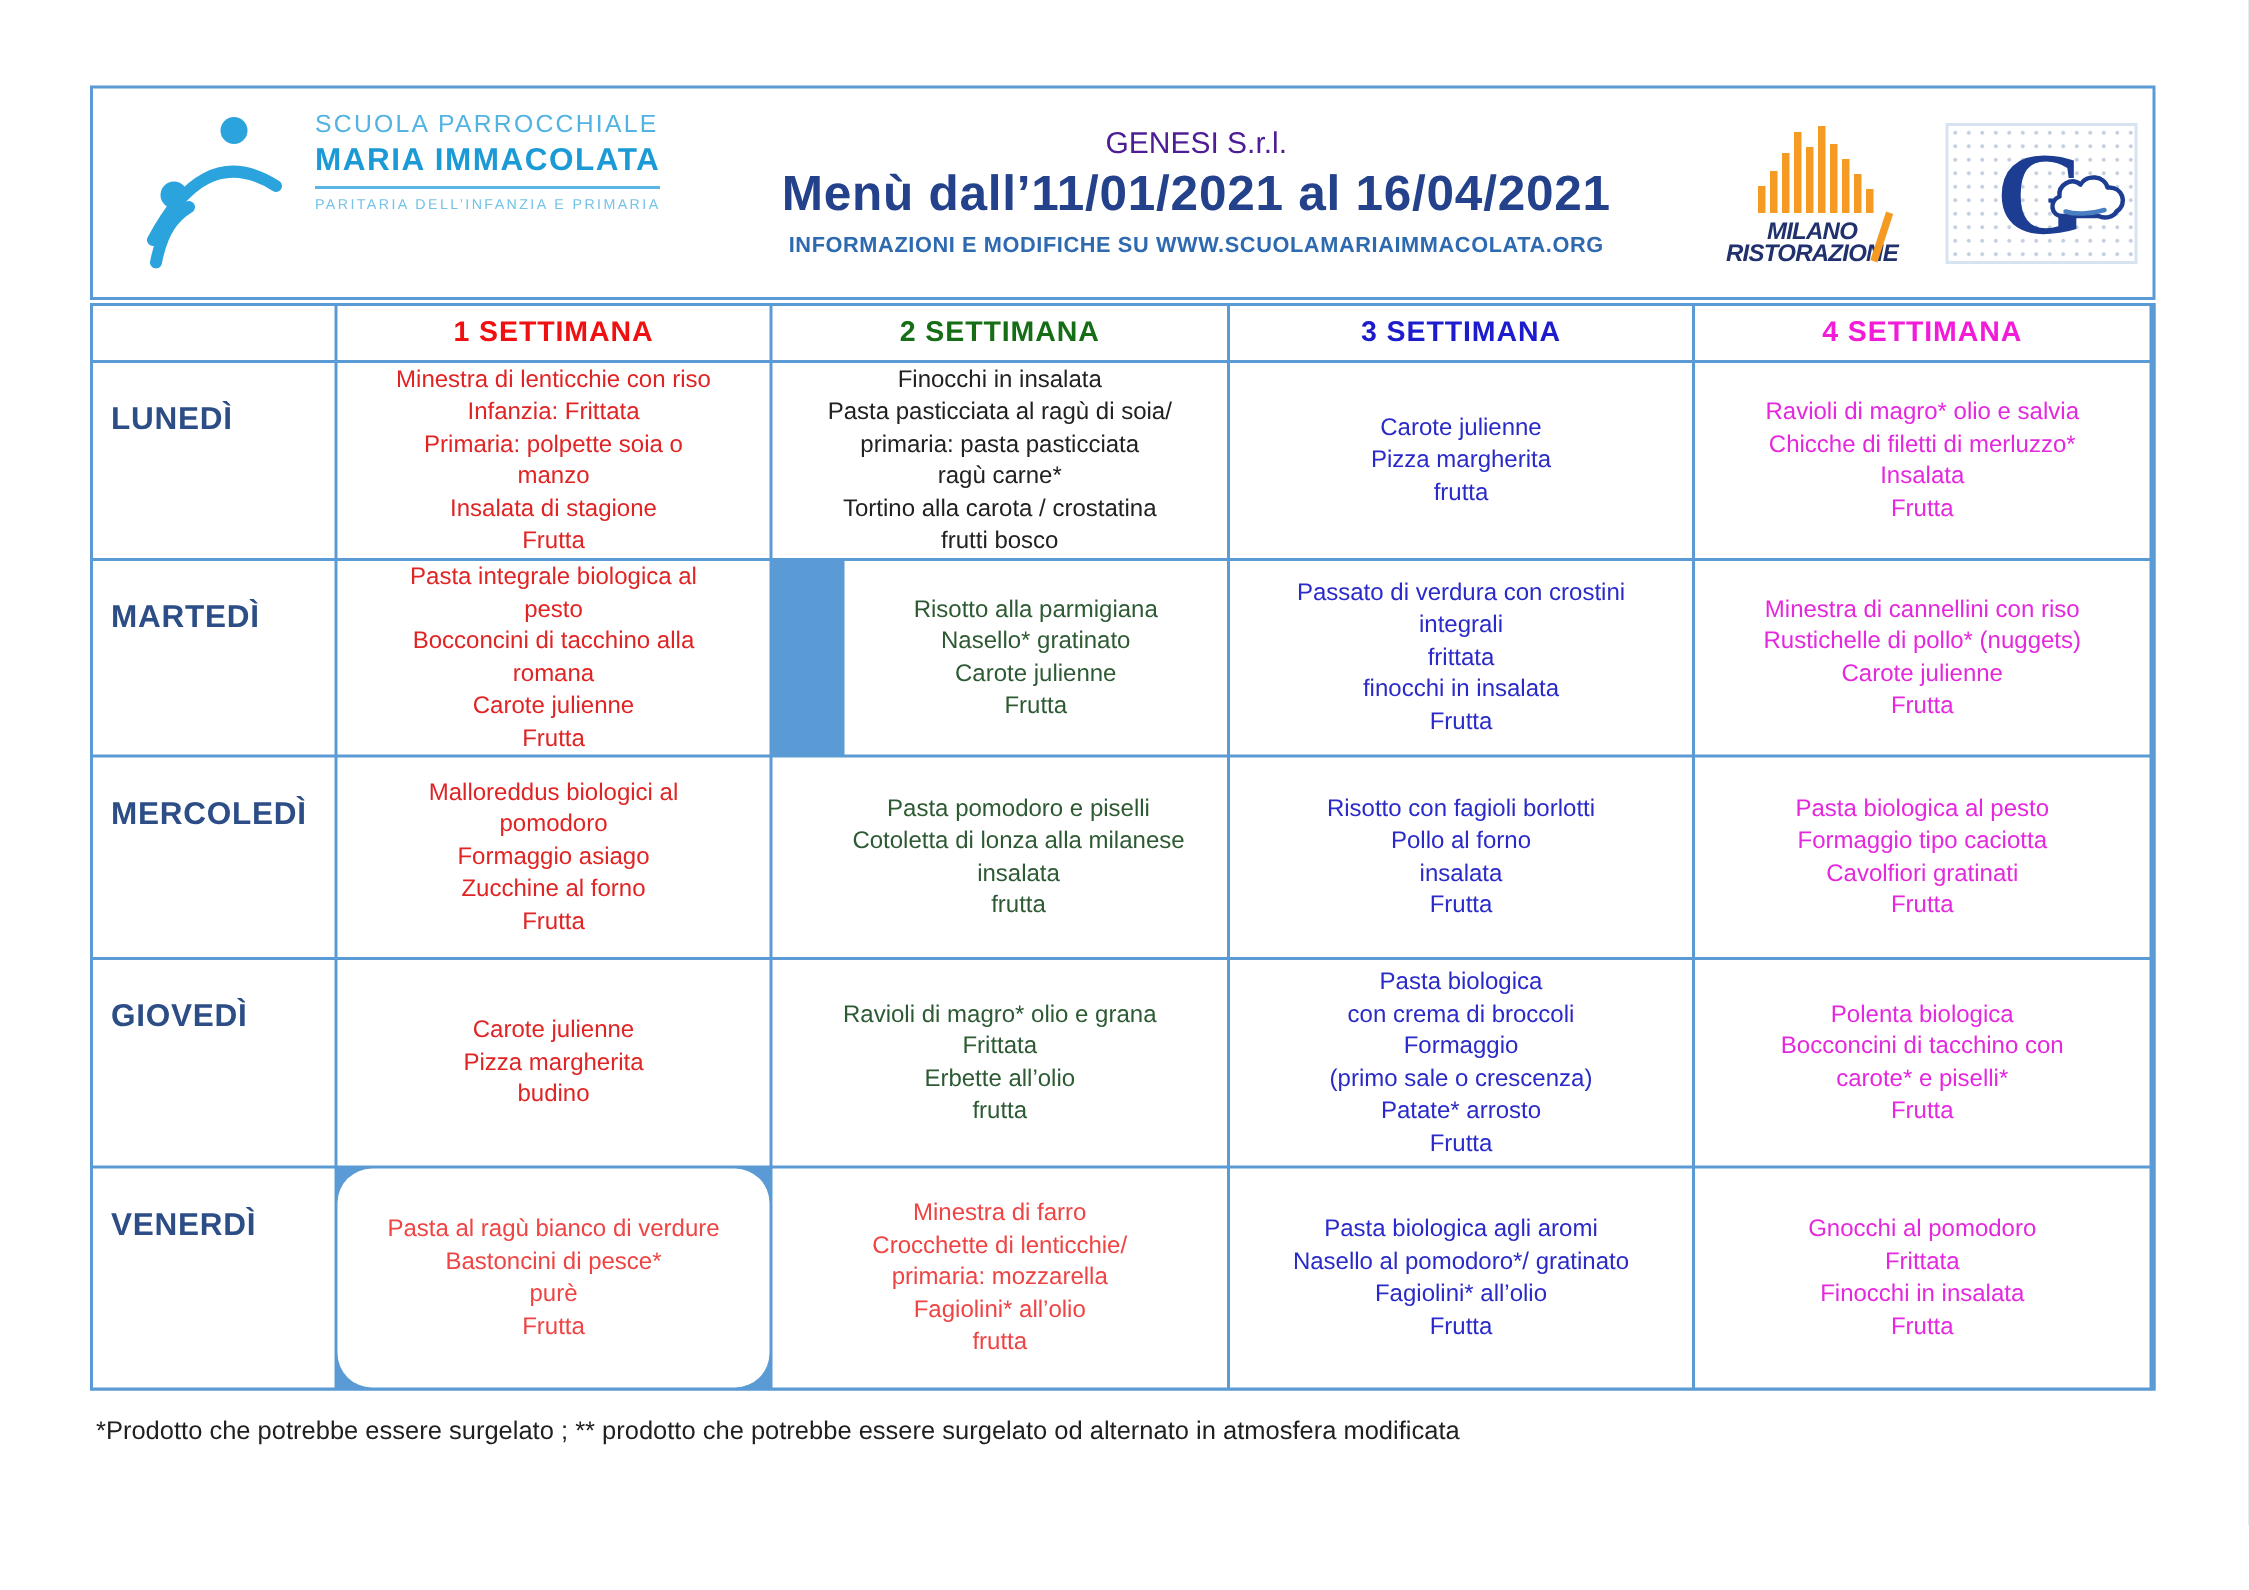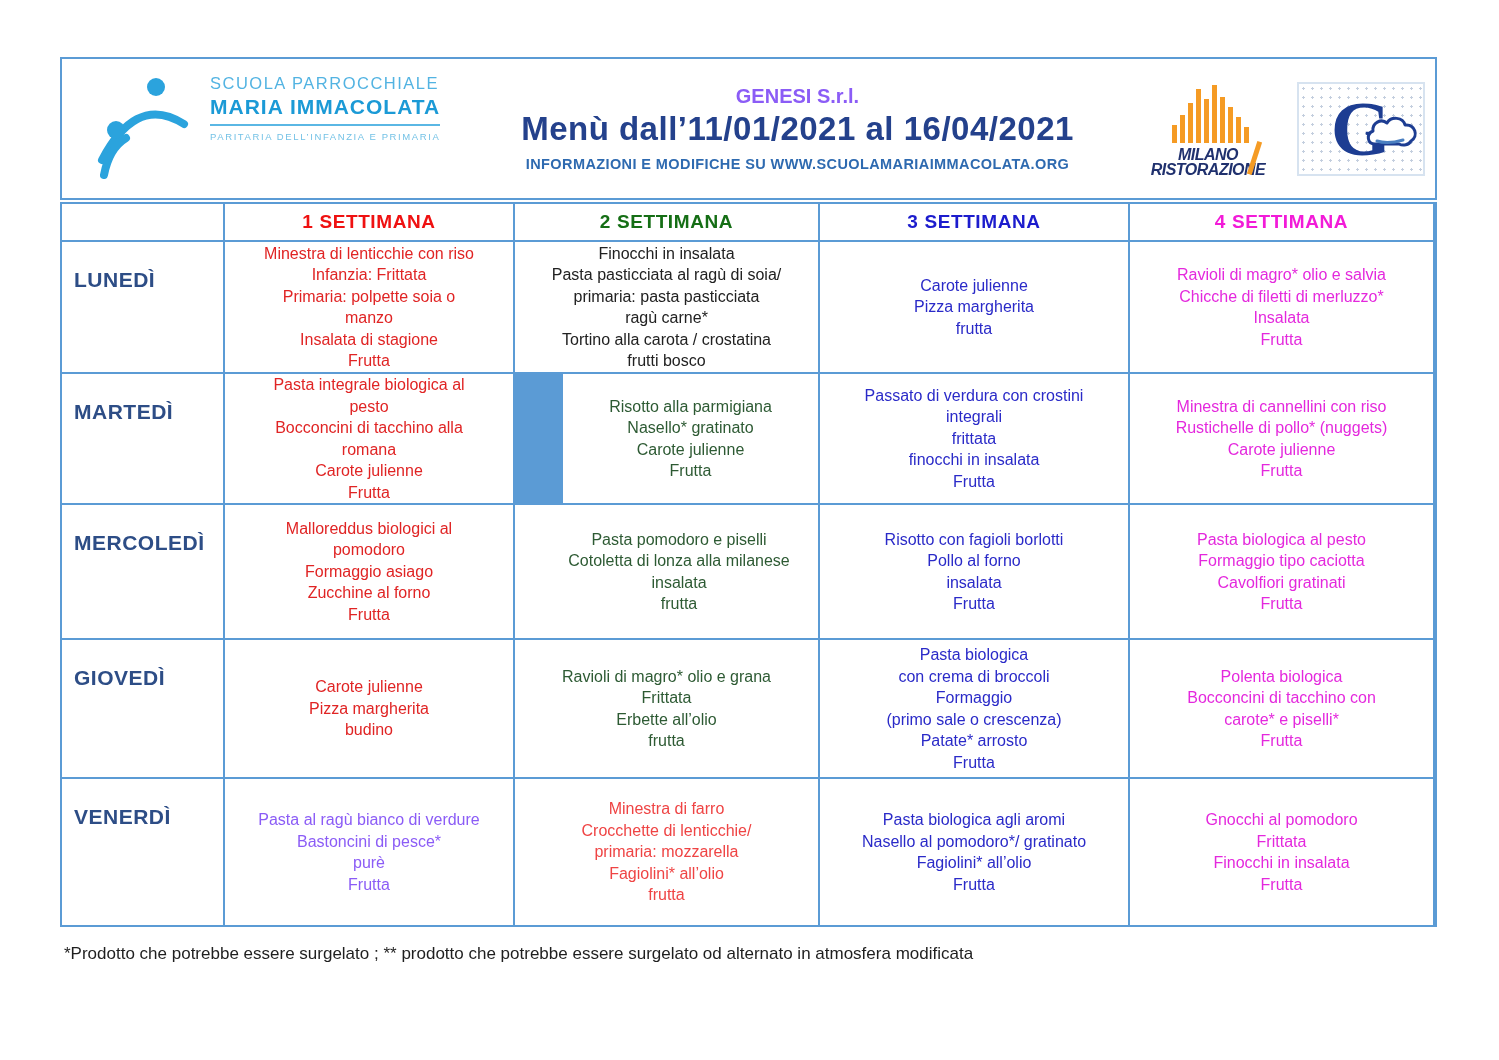--- a/index.html
+++ b/index.html
@@ -9,21 +9,21 @@
   
   #header-box{position:absolute;left:60px;top:57px;width:1377px;height:143px;
       border:2px solid #5b9bd5;box-sizing:border-box;display:flex;align-items:center;}
   .school-logo{display:flex;align-items:flex-start;gap:14px;padding-left:34px;width:400px;box-sizing:border-box;}
   .school-text{display:flex;flex-direction:column;}
   .school-l1{font-size:16.5px;letter-spacing:1.5px;color:#52b3e2;font-weight:400;}
   .school-l2{font-size:21px;font-weight:bold;color:#1b9ad6;letter-spacing:1px;
              border-bottom:2px solid #5ab7e4;padding-bottom:5px;margin:2px 0 5px 0;}
   .school-l3{font-size:9.5px;letter-spacing:1.6px;color:#74c2e6;}
   .center-block{flex:1;text-align:center;}
-  .company{font-size:20px;font-weight:bold;color:#8b5cf6;margin-bottom:2px;}
+  .company{font-size:20px;font-weight:normal;color:#4c1d95;margin-bottom:2px;}
   .main-title{font-size:33px;font-weight:bold;color:#24418c;letter-spacing:.5px;}
   .subtitle{font-size:14.5px;font-weight:bold;color:#2e6ab0;letter-spacing:.4px;margin-top:8px;}
   .right-logos{display:flex;align-items:center;gap:14px;padding-right:10px;}
   .milano{position:relative;width:150px;text-align:center;}
   .milano-text{font-style:italic;font-weight:bold;color:#20316e;font-size:16px;line-height:15px;letter-spacing:-.5px;}
   .milano-slash{position:absolute;right:26px;bottom:2px;width:5px;height:34px;background:#f59b24;transform:rotate(18deg);}
   .g-box{position:relative;width:128px;height:94px;border:2px solid #d7e3f0;box-sizing:border-box;
       background-image:radial-gradient(#c3cede 1.2px, rgba(0,0,0,0) 1.4px);background-size:9px 9px;
       display:flex;align-items:center;justify-content:center;}
   .g-letter{font-family:"Liberation Serif", serif;font-size:78px;font-weight:bold;color:#1d3d92;line-height:78px;}
@@ -185,21 +185,21 @@
 con crema di broccoli
 Formaggio
 (primo sale o crescenza)
 Patate* arrosto
 Frutta</div>
       <div class="cell menu-cell" style="color: rgb(228, 40, 221);">Polenta biologica
 Bocconcini di tacchino con
 carote* e piselli*
 Frutta</div>
       <div class="cell day-cell">VENERDÌ</div>
-      <div class="cell menu-cell" style="color: #8b5cf6;">Pasta al ragù bianco di verdure
+      <div class="cell menu-cell" style="color: #ef4444; border-radius: 23px;">Pasta al ragù bianco di verdure
 Bastoncini di pesce*
 purè
 Frutta</div>
       <div class="cell menu-cell" style="color: #ef4444;">Minestra di farro
 Crocchette di lenticchie/
 primaria: mozzarella
 Fagiolini* all’olio
 frutta</div>
       <div class="cell menu-cell" style="color: rgb(42, 42, 200);">Pasta biologica agli aromi
 Nasello al pomodoro*/ gratinato

